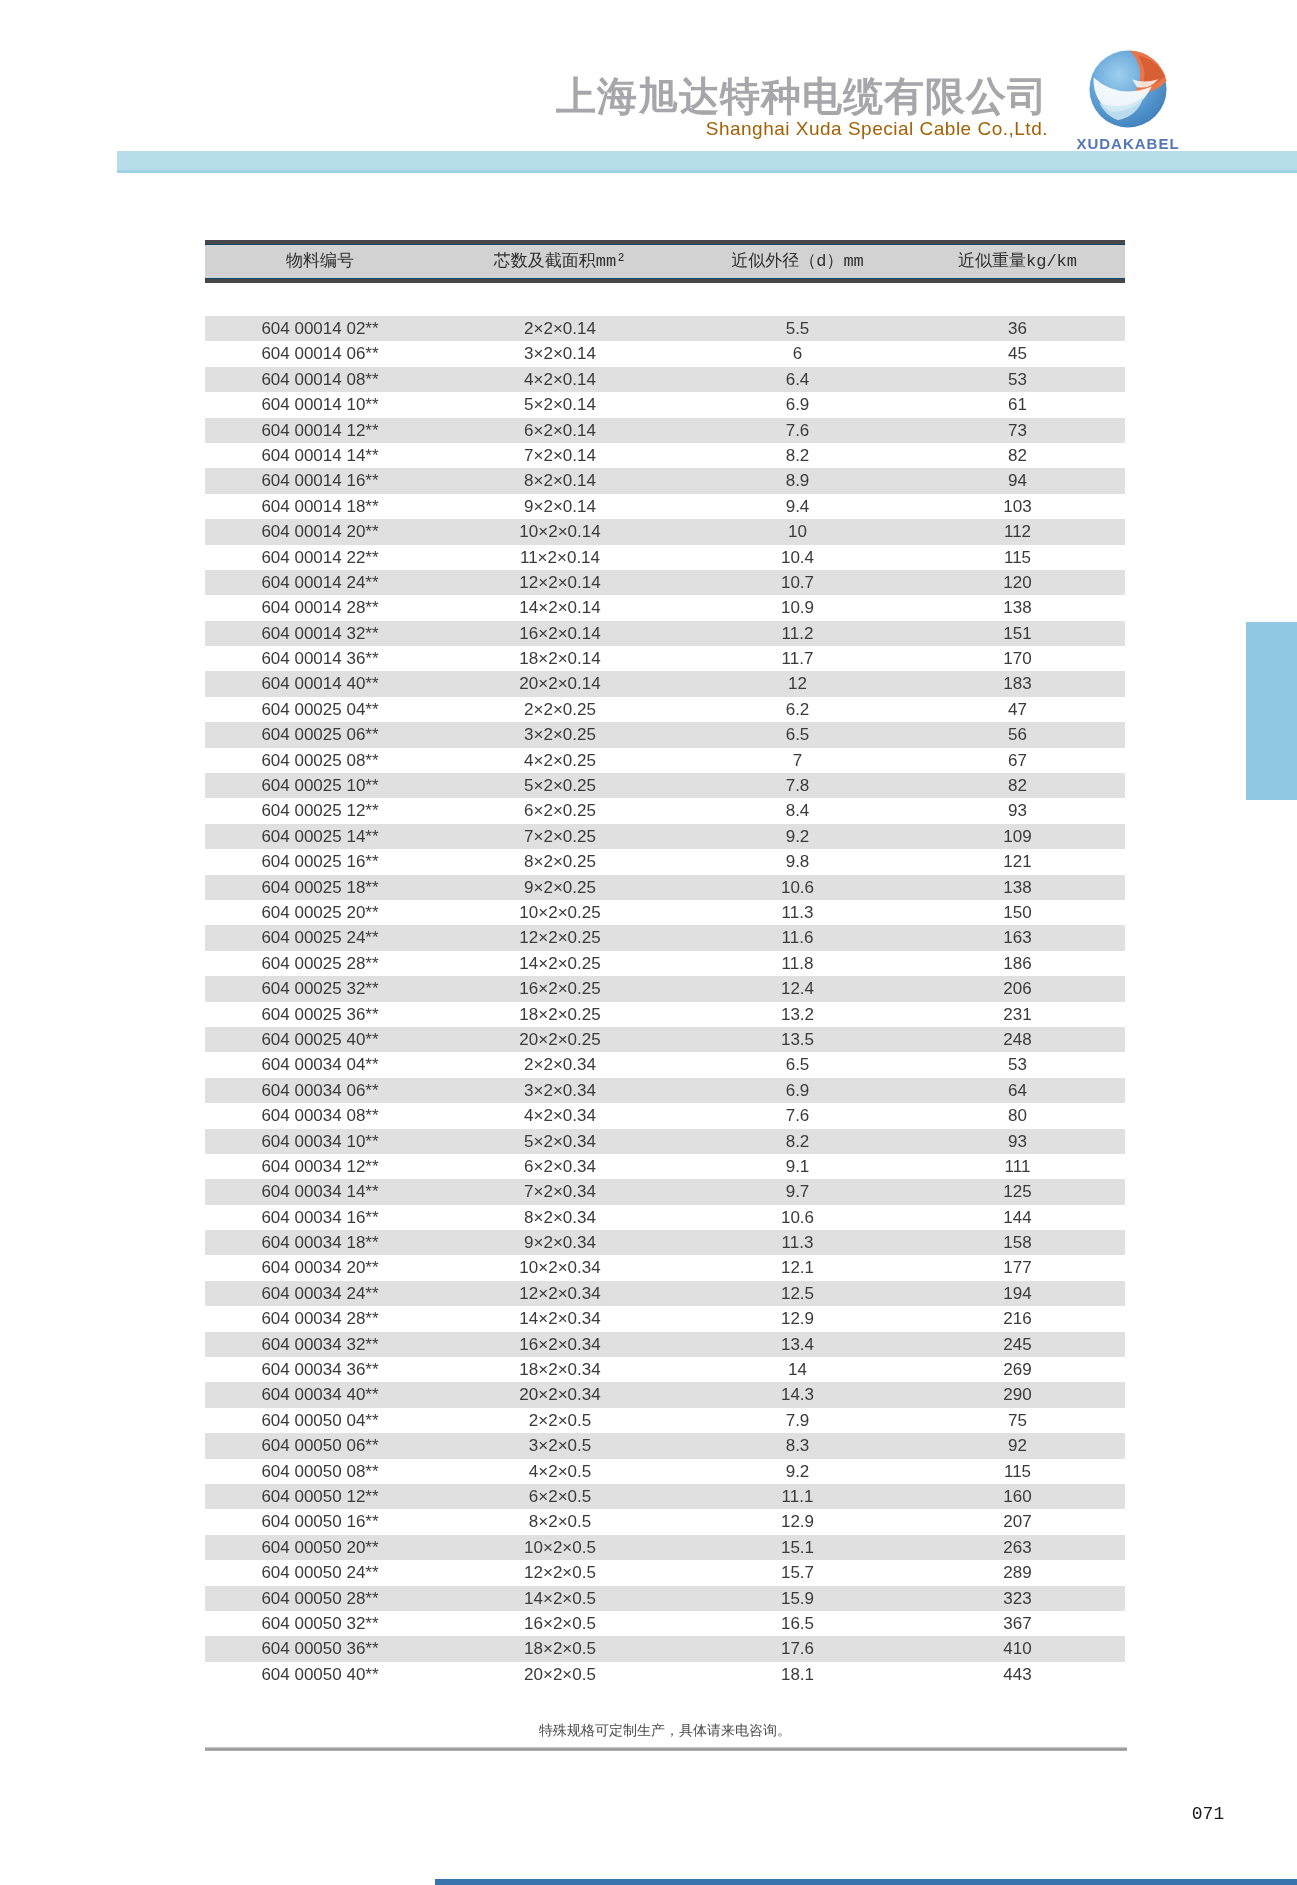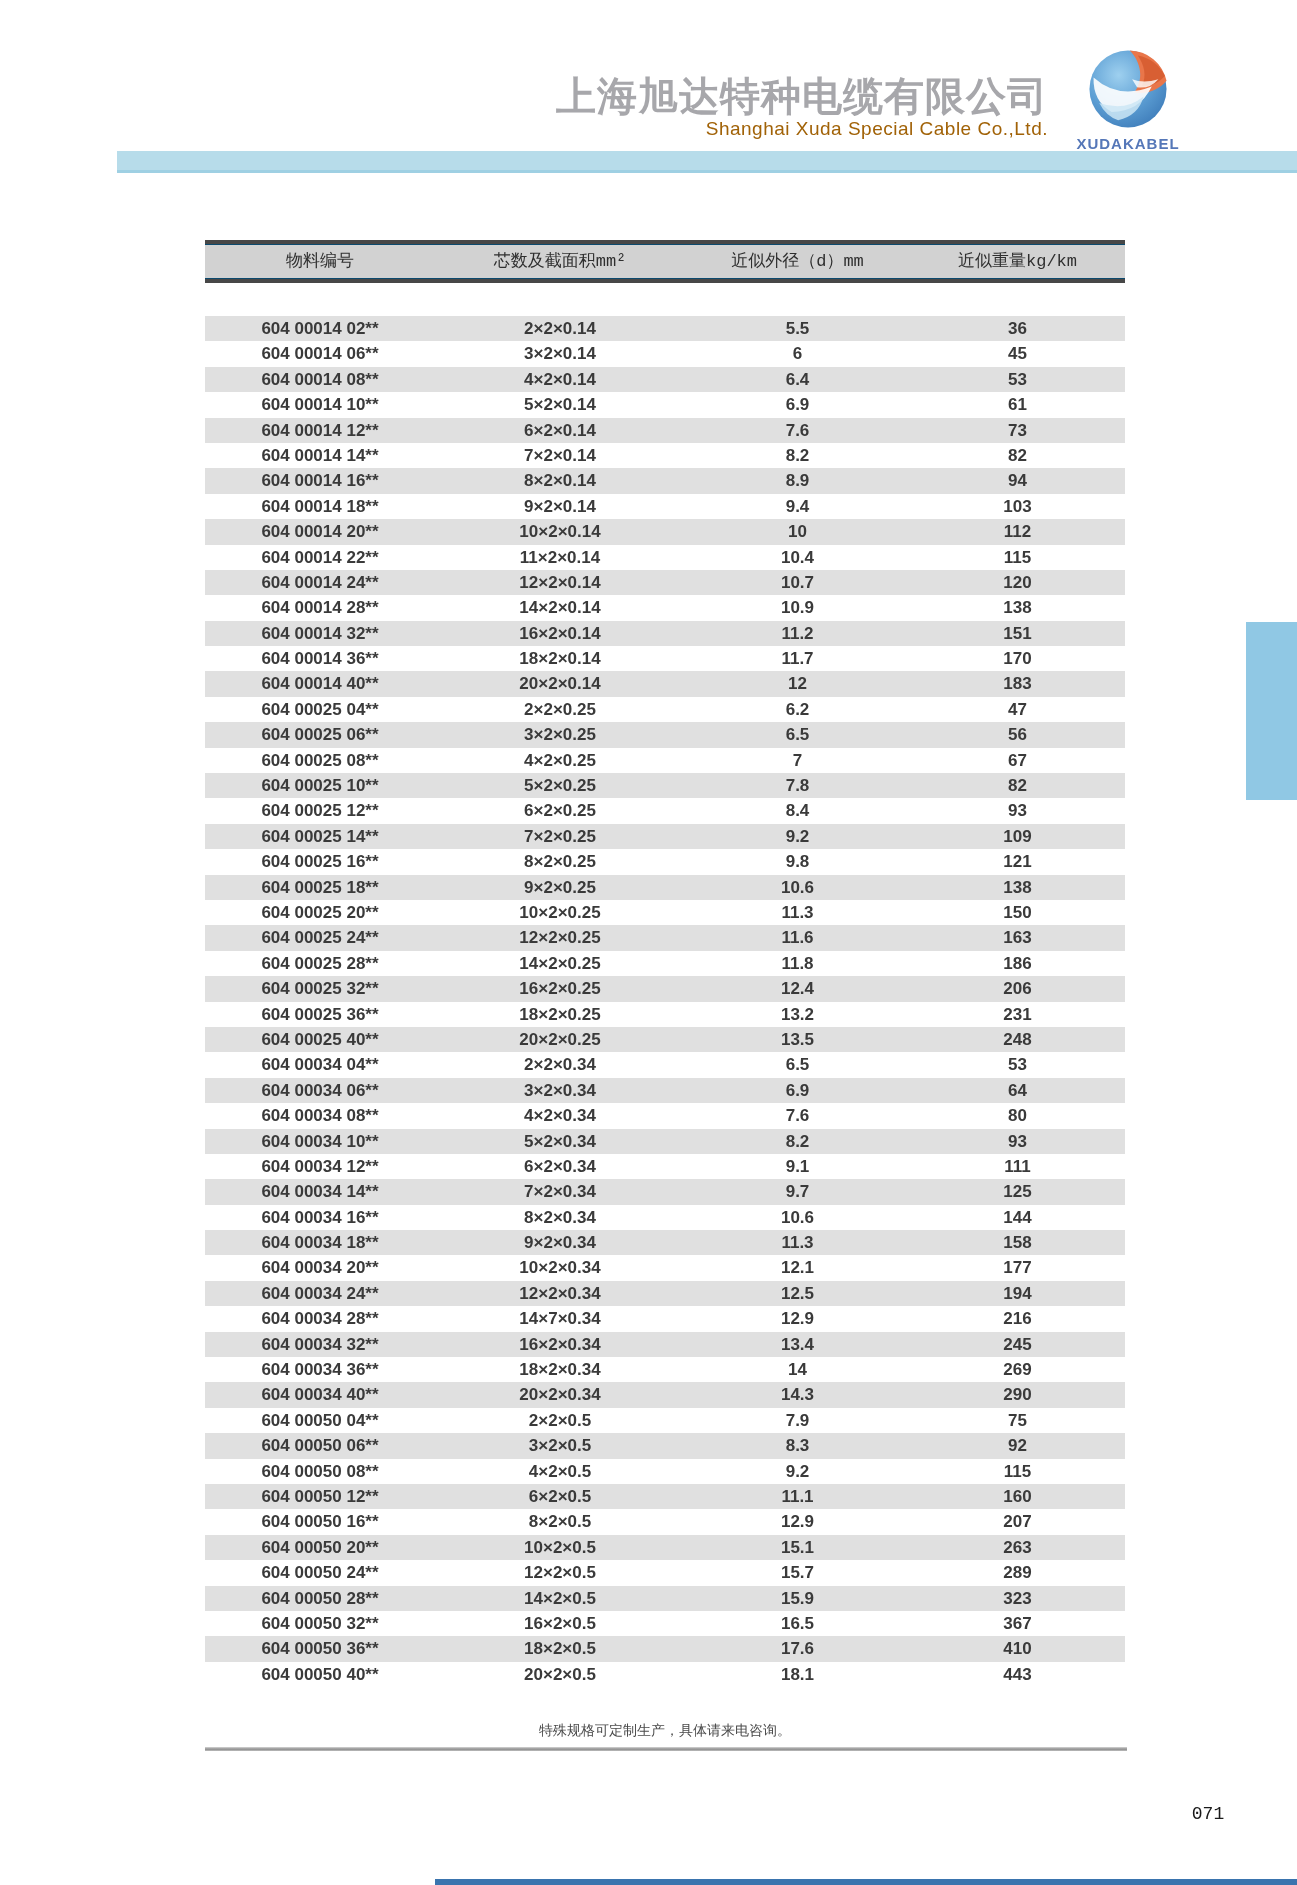--- a/index.html
+++ b/index.html
@@ -44,21 +44,21 @@
   }
   .thead-inner {
     background: #d2d2d2; display: grid;
     grid-template-columns: 230px 250px 225px 215px;
     height: 33px; line-height: 33px;
   }
   .th { text-align: center; font-size: 17px; color: #2f2f2f; }
   .tbody { margin-top: 33px; }
   .trow {
     display: grid; grid-template-columns: 230px 250px 225px 215px;
-    height: 25.4px; line-height: 25.4px; font-weight: bold;
+    height: 25.4px; line-height: 25.4px;
   }
   .trow.odd  { background: #e0e0e0; }
   .trow.even { background: #ffffff; }
   .tcell { text-align: center; font-size: 17px; color: #3a3a3a; white-space: nowrap; }
 
   
   .footer-note {
     position: absolute; left: 205px; top: 1722px; width: 920px;
     text-align: center; font-size: 14px; color: #4a4a4a;
   }
@@ -352,21 +352,21 @@
           <div class="tcell">177</div>
         </div>
         <div class="trow odd">
           <div class="tcell">604 00034 24**</div>
           <div class="tcell">12×2×0.34</div>
           <div class="tcell">12.5</div>
           <div class="tcell">194</div>
         </div>
         <div class="trow even">
           <div class="tcell">604 00034 28**</div>
-          <div class="tcell">14×7×0.34</div>
+          <div class="tcell">14×2×0.34</div>
           <div class="tcell">12.9</div>
           <div class="tcell">216</div>
         </div>
         <div class="trow odd">
           <div class="tcell">604 00034 32**</div>
           <div class="tcell">16×2×0.34</div>
           <div class="tcell">13.4</div>
           <div class="tcell">245</div>
         </div>
         <div class="trow even">

